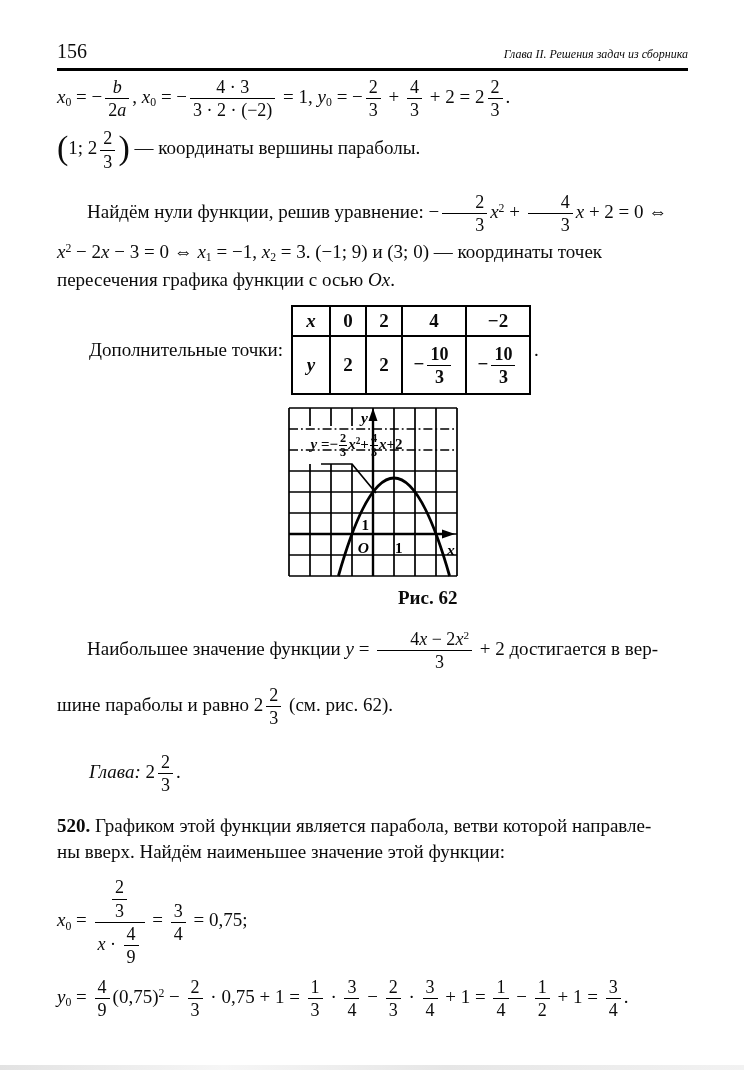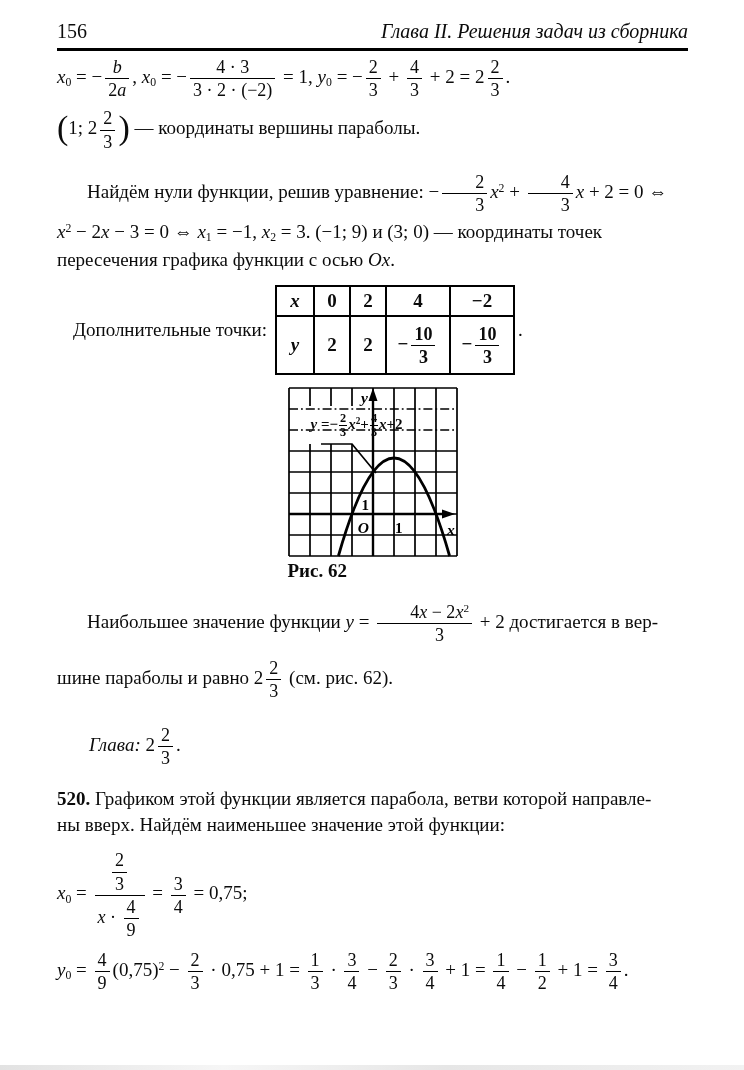--- a/index.html
+++ b/index.html
@@ -1,24 +1,24 @@
 <!DOCTYPE html>
 <html><head>
 <meta charset="utf-8">
 <style>
   html,body{margin:0;padding:0;background:#fff;}
   .page{position:relative;width:744px;height:1070px;background:#fff;color:#0b0b0b;
         font-family:"Liberation Serif",serif;font-size:19px;overflow:hidden;}
-  .inner{padding:20px 56px 0 57px;}
+  .inner{padding:40px 56px 0 57px;}
 
   
   .hdr{display:flex;justify-content:space-between;align-items:baseline;
        border-bottom:3px solid #000;padding-bottom:5px;}
   .pgnum{font-size:20px;}
-  .chapter{font-style:italic;font-size:20px;}
+  .chapter{font-style:italic;font-size:12px;}
 
   
   .mathline{white-space:nowrap;line-height:26px;}
   .indent{text-indent:30px;}
   .mv{font-style:italic;}
   .mb{font-weight:bold;}
   .msub{font-size:0.62em;vertical-align:-0.28em;line-height:1;}
   .msup{font-size:0.62em;vertical-align:0.5em;line-height:1;}
   .mbp{font-size:34px;line-height:1;vertical-align:middle;position:relative;top:-2px;}
   .frac{display:inline-flex;flex-direction:column;align-items:center;vertical-align:middle;
@@ -31,37 +31,37 @@
   
   .p-intro{margin:18px 0 4px;}
   .f-vertex{margin:6px 0 8px;}
   .f-vpoint{margin:2px 0 20px;}
   .f-zerointro{margin:14px 0 4px;}
   .f-zeroline{margin:4px 0 2px;}
   .f-zerotail{margin:0 0 10px;}
 
   
   .tablerow{display:flex;align-items:center;margin:12px 0 6px;}
-  .tablelabel{margin-left:16px;}
+  .tablelabel{margin-left:32px;}
   .ptable{border-collapse:collapse;margin-left:8px;font-weight:bold;}
   .ptable td{border:2px solid #000;text-align:center;vertical-align:middle;padding:0;}
   .ptable tr:first-child td{height:28px;}
   .ptable tr:last-child td{height:56px;}
   .c0{width:36px;} .c1{width:34px;} .c2{width:34px;} .c3{width:62px;} .c4{width:62px;}
   .tperiod{margin-left:3px;align-self:center;}
 
   
   .figure{width:170px;margin:12px auto 0;position:relative;}
   .figure svg{display:block;}
   .fig-eq{position:absolute;left:23px;top:25px;font-size:15px;font-weight:bold;
           white-space:nowrap;line-height:1;}
   .fig-eq .frac{margin:0 1px;font-size:0.82em;line-height:1.05;}
   .fig-eq .fnum{border-bottom-width:1.4px;padding:0 1px 0;}
   .fig-eq .fden{padding:0 1px 0;}
-  .figcaption{text-align:left;font-weight:bold;font-size:19px;margin-top:3px;}
+  .figcaption{text-align:right;font-weight:bold;font-size:19px;margin-top:10px;}
 
   .f-max1{margin:20px 0 0;}
   .f-max2{margin:12px 0 0;}
   .f-answer{margin:24px 0 0 32px;}
   .p410{margin:18px 0 0;}
   .f-x0{margin:12px 0 0;}
   .f-y0{margin:10px 0 0;}
 
   .scan-edge{position:absolute;left:0;right:0;bottom:0;height:5px;
              background:linear-gradient(90deg,#e2e2e2,#f6f6f6 30%,#e6e6e6 60%,#f2f2f2);}

